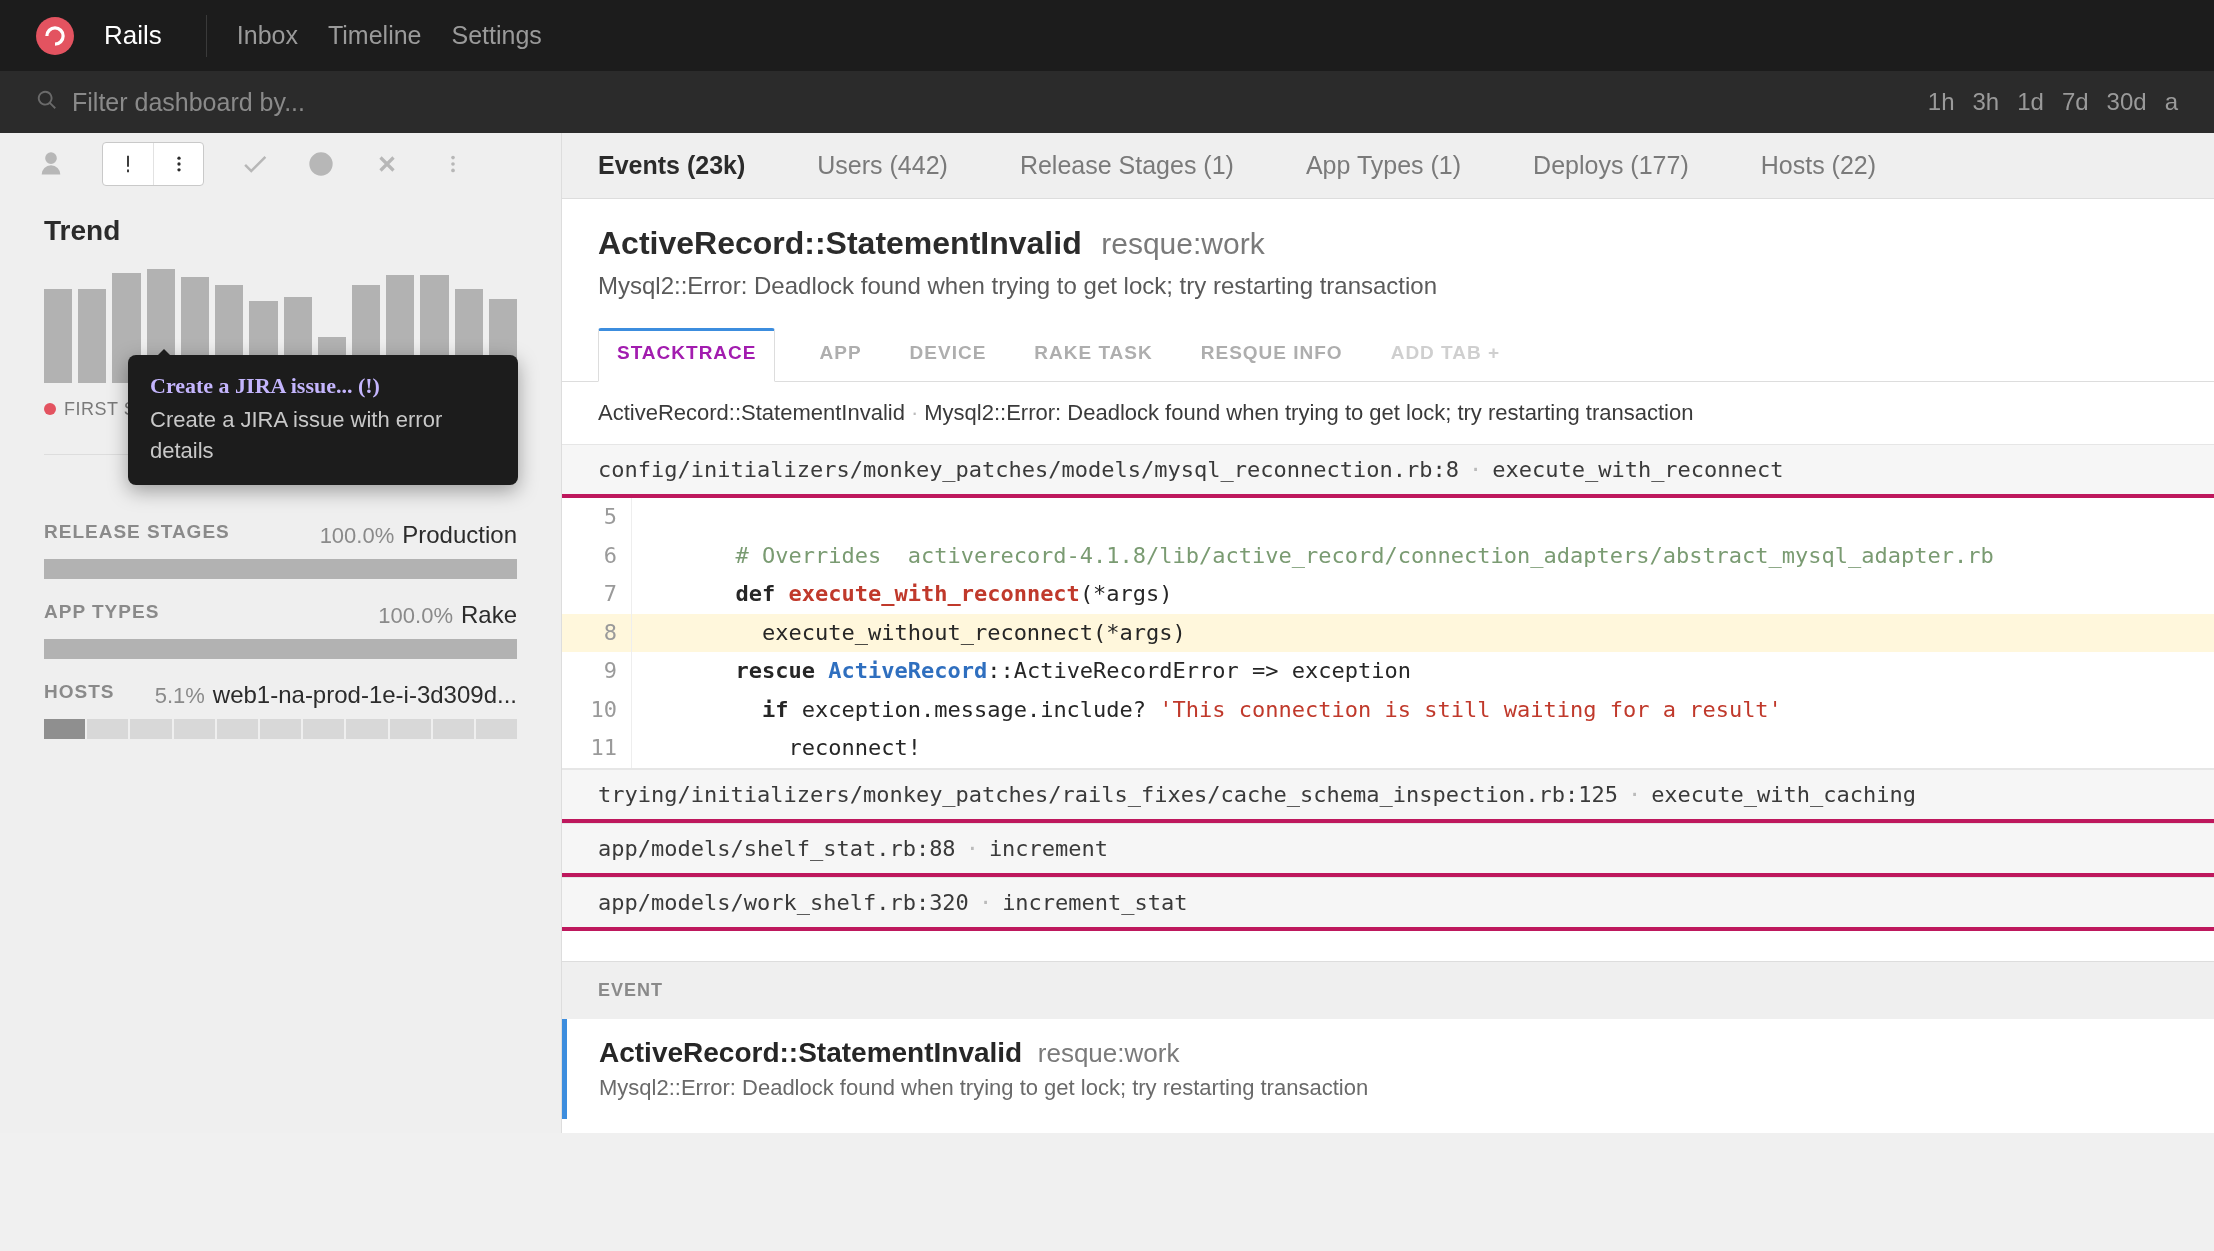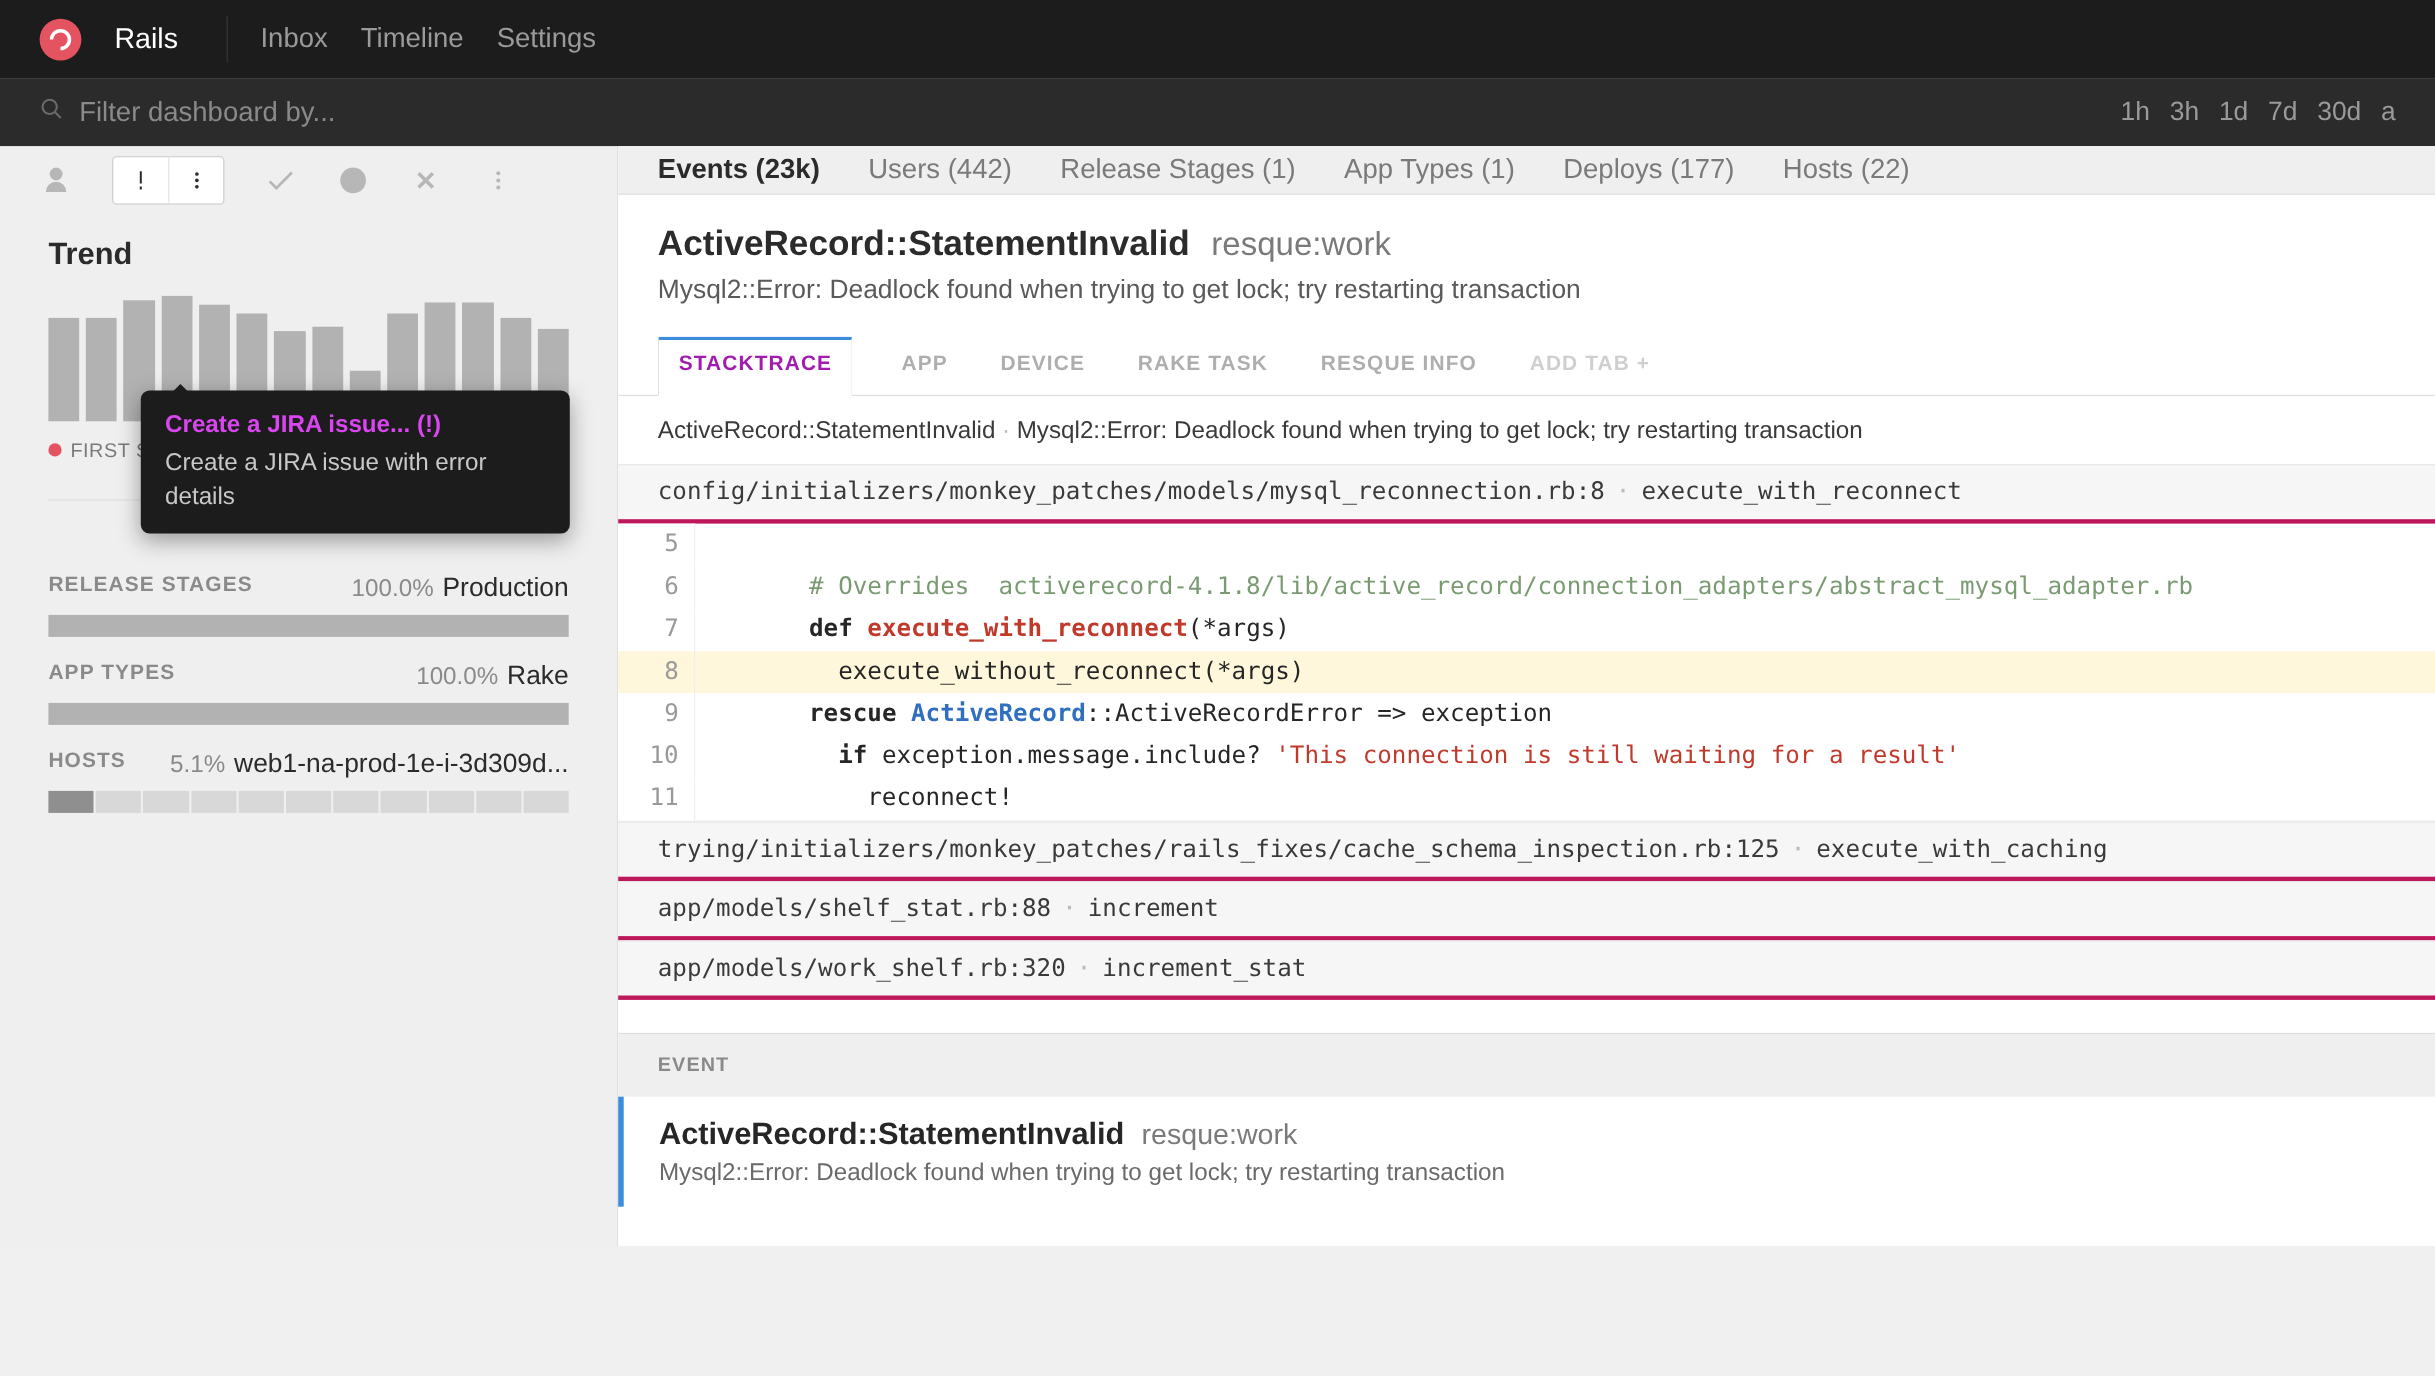--- a/index.html
+++ b/index.html
@@ -31,21 +31,21 @@
 .side-toolbar .tb-ico { width:30px; display:flex; align-items:center; justify-content:center; cursor:pointer;}
 .side-toolbar svg { fill:#b7b7b7; }
 .exclaim-box { display:flex; border:1px solid #c9c9c9; border-radius:4px; overflow:hidden; background:#fff; height:44px; }
 .exclaim-box .half { width:50px; display:flex; align-items:center; justify-content:center; }
 .exclaim-box .half + .half { border-left:1px solid #e2e2e2;}
 .exclaim-box svg { fill:#2b2b2b !important;}
 
 
 .tooltip { position:absolute; top:222px; left:128px; background:#1c1c1c; color:#e6e6e6; border-radius:8px; padding:18px 22px; width:390px; box-shadow:0 6px 20px rgba(0,0,0,.35); z-index:10;}
 .tooltip::before { content:''; position:absolute; top:-14px; left:28px; border:8px solid transparent; border-bottom-color:#1c1c1c;}
-.tooltip .tt-title { font-weight:700; font-size:22px; color:#d946ef; margin-bottom:6px;}
+.tooltip .tt-title { font-weight:700; font-size:22px; color:#c4b5fd; margin-bottom:6px;font-family:Liberation Serif, serif;}
 .tooltip .tt-body { font-size:22px; color:#c8c8c8; line-height:1.4;}
 
 
 .side-section { padding: 20px 44px 10px;}
 .side-h { font-size:28px; font-weight:600; color:#2b2b2b; margin-bottom:16px;}
 .chart { display:flex; align-items:flex-end; gap:6px; height:120px; }
 .bar { flex:1; background:#b2b2b2; }
 .seen-row { margin-top:16px; display:flex; gap:36px; font-size:18px; color:#7a7a7a; align-items:center;}
 .dot-red { width:12px; height:12px; background:#e35360; border-radius:50%; display:inline-block; margin-right:8px;}
 .dot-blue { width:12px; height:12px; background:#3c8dde; border-radius:50%; display:inline-block; margin-right:8px;}
@@ -57,21 +57,21 @@
 .sum-label { font-size:19px; letter-spacing:1px; color:#8a8a8a; font-weight:600;}
 .sum-row { display:flex; align-items:flex-start; justify-content:space-between; margin-top:22px;}
 .sum-val { color:#8a8a8a; font-size:22px;}
 .sum-name { color:#2b2b2b; font-size:24px; margin-left:8px;}
 .full-bar { height:20px; background:#b2b2b2; margin-top:10px;}
 .seg-bar { height:20px; display:flex; margin-top:10px;}
 .seg { background:#d8d8d8;}
 .seg.on { background:#8f8f8f;}
 
 
-.content-tabs { height:44px; background:#efefef; border-bottom:1px solid #ddd; display:flex; align-items:center; padding:0 36px; gap:44px; }
+.content-tabs { height:66px; background:#efefef; border-bottom:1px solid #ddd; display:flex; align-items:center; padding:0 36px; gap:72px; }
 .ctab { font-size:25px; color:#7a7a7a; cursor:pointer;}
 .ctab.active { color:#2b2b2b; font-weight:600;}
 
 
 .err-head { padding: 26px 36px 10px; }
 .err-title { font-size:32px; font-weight:600; color:#2b2b2b; display:inline;}
 .err-ctx { font-size:30px; color:#7a7a7a; margin-left:14px; font-weight:400;}
 .err-msg { font-size:24px; color:#5a5a5a; margin-top:10px;}
 
 

